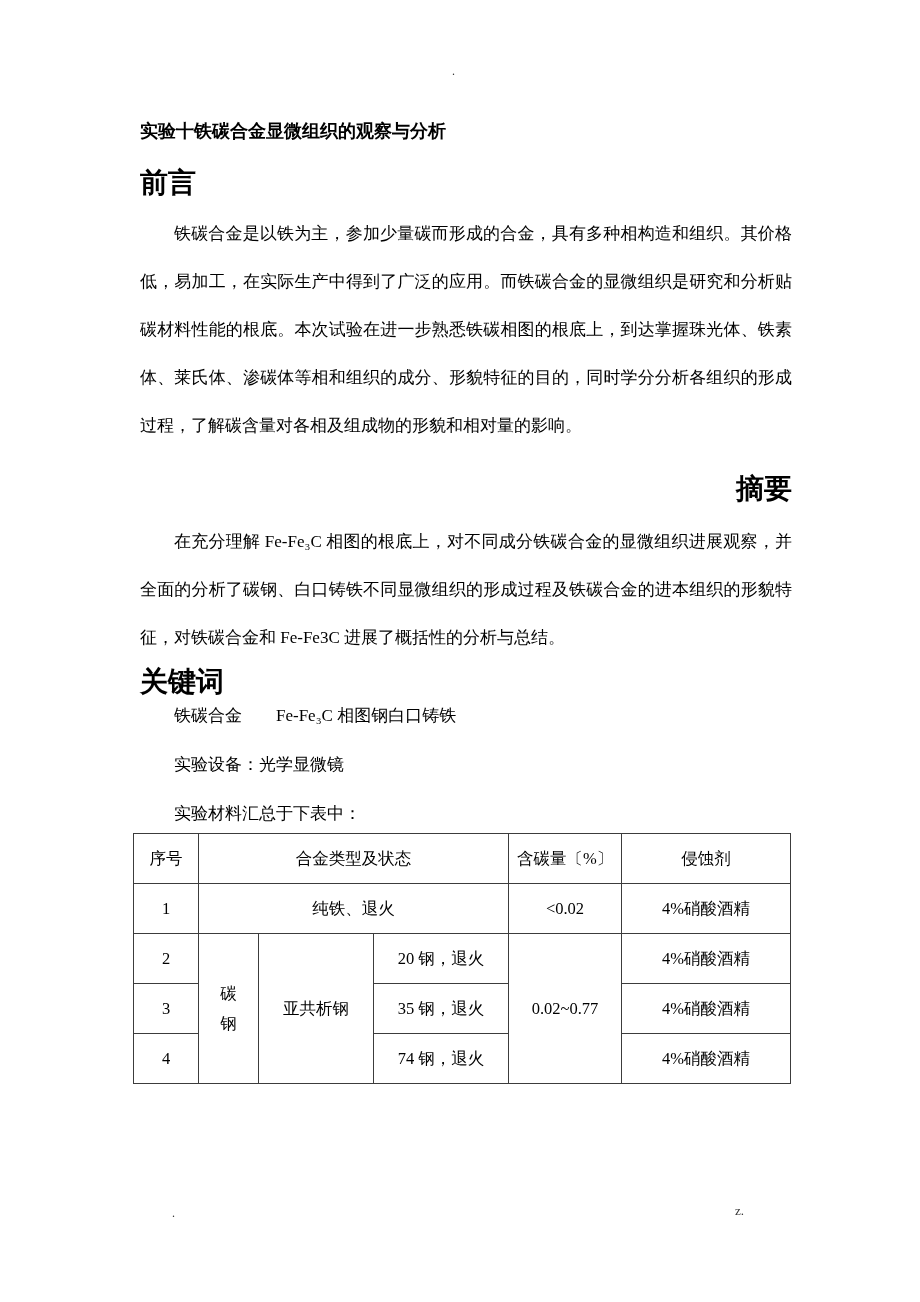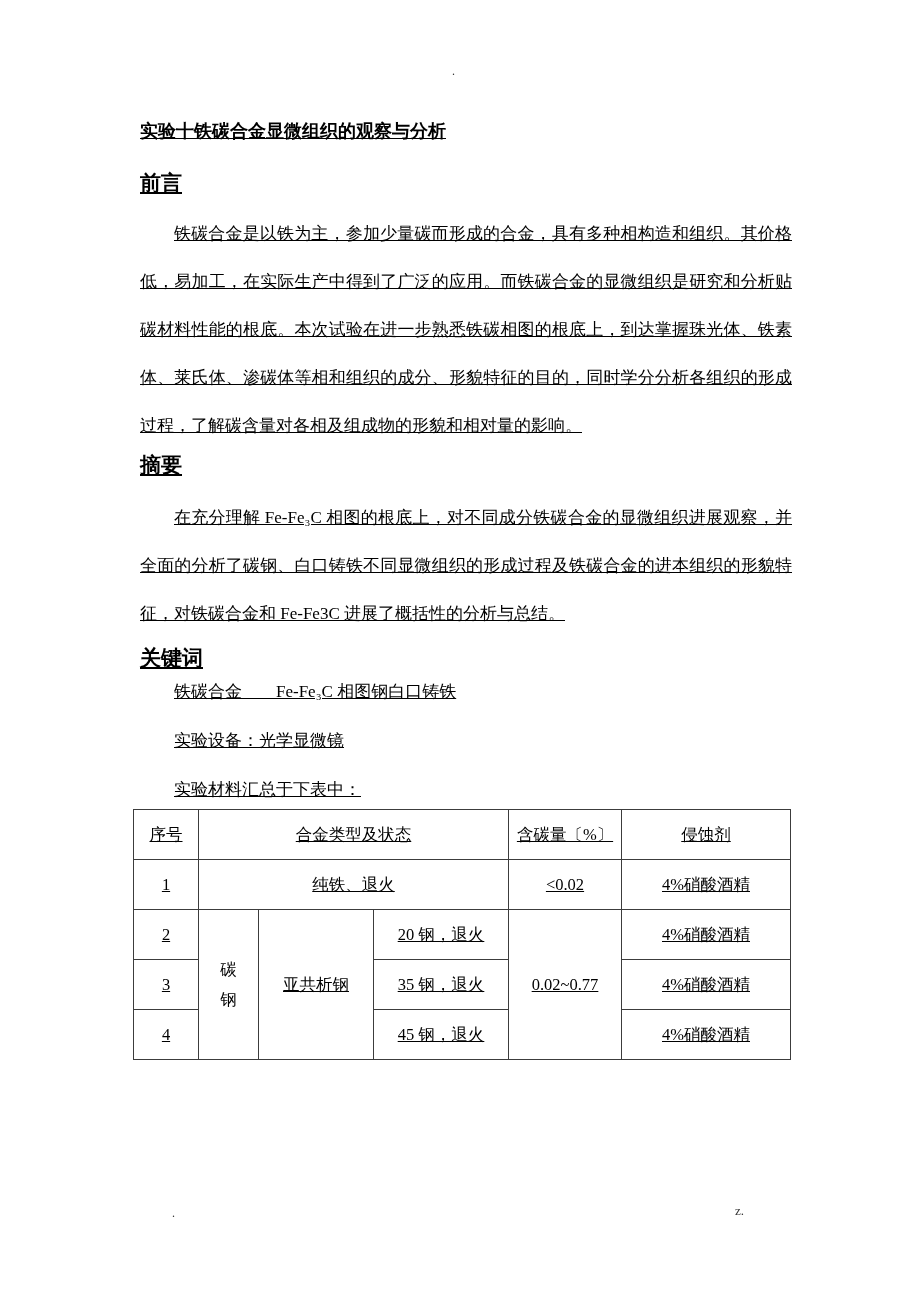--- a/index.html
+++ b/index.html
@@ -11,34 +11,33 @@
     height: 1302px;
     background: #ffffff;
     margin: 0 auto;
     overflow: hidden;
   }
   .content {
     position: absolute;
     left: 140px;
     top: 118px;
     width: 652px;
-    text-decoration: underline;
   }
   .doc-title {
     font-size: 18px;
     font-weight: bold;
     line-height: 26px;
   }
   .sec-heading {
-    font-size: 21px;
+    font-size: 28px;
     font-weight: bold;
     line-height: 30px;
     margin-top: 24px;
   }
-  .sec-heading.abstract { margin-top: 0; }
+  .sec-heading.abstract { margin-top: 24px; text-align: right; }
   .sec-heading.keywords { margin-top: 5px; }
   .body-para {
     font-size: 17px;
     line-height: 48px;
     text-align: justify;
     text-indent: 2em;
     margin-top: 12px;
   }
   .body-para.abstract-para { margin-top: 14px; }
   .keywords-line {
@@ -144,21 +143,21 @@
           <td rowspan="3">0.02~0.77</td>
           <td>4%硝酸酒精</td>
         </tr>
         <tr>
           <td>3</td>
           <td>35 钢，退火</td>
           <td>4%硝酸酒精</td>
         </tr>
         <tr>
           <td>4</td>
-          <td>45 钢，退火</td>
+          <td>74 钢，退火</td>
           <td>4%硝酸酒精</td>
         </tr>
       </tbody>
     </table>
 
   </div>
 
   <div class="mark bottom-left-mark">.</div>
   <div class="mark bottom-right-mark">z.</div>
 

